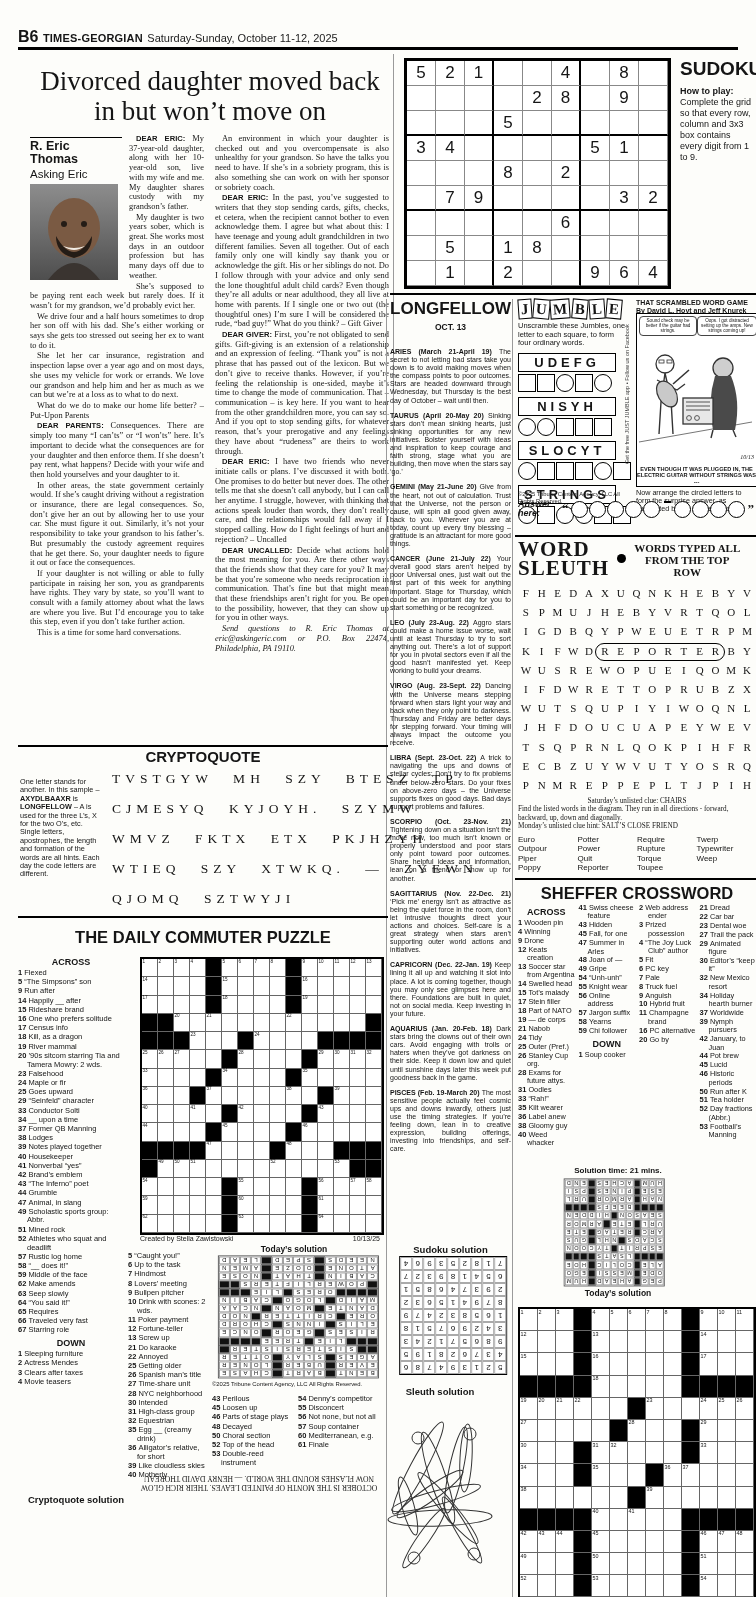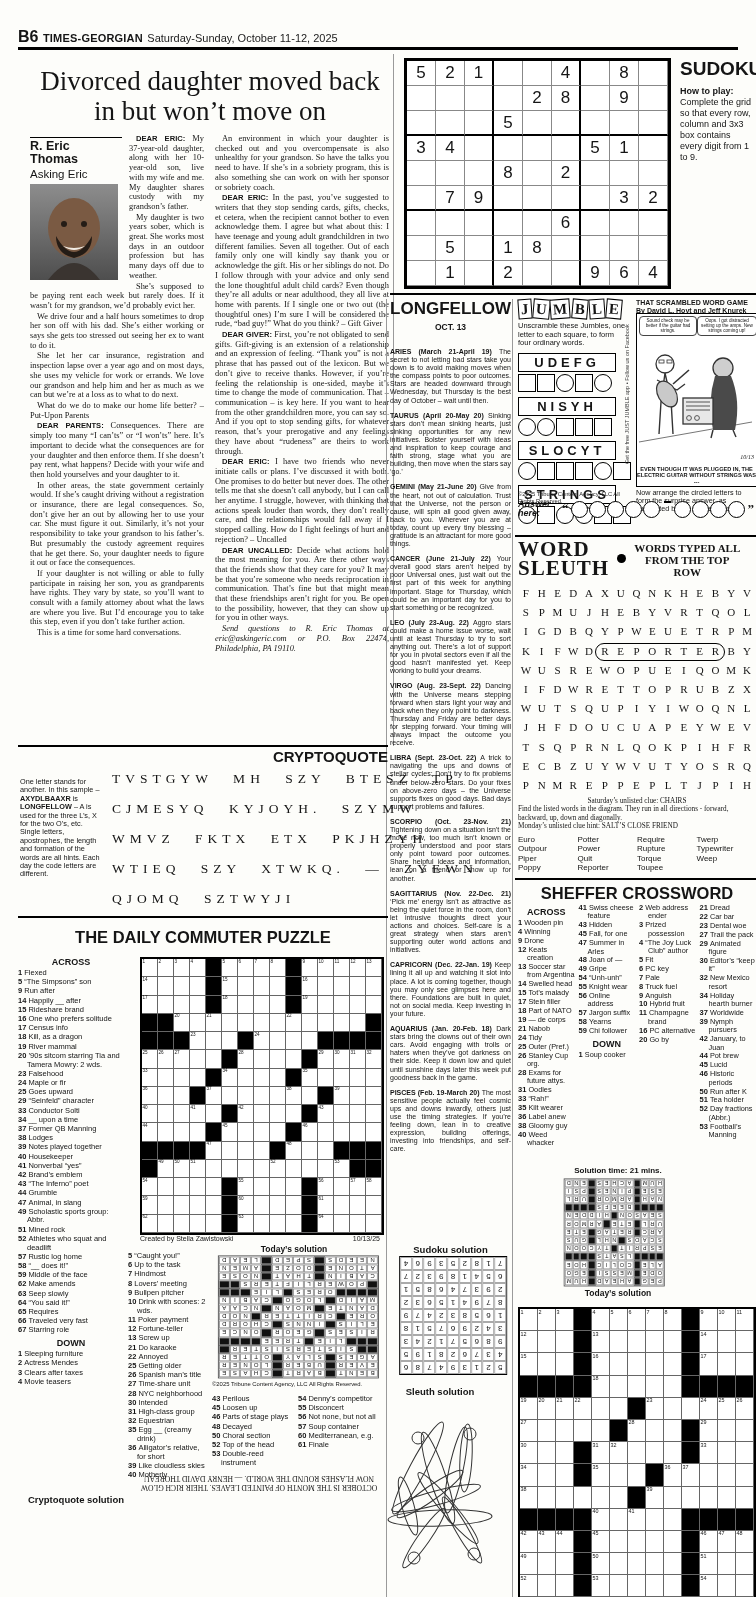--- a/index.html
+++ b/index.html
@@ -75,21 +75,21 @@
   #ws-head .tag{font:bold 11px/12px "Liberation Serif",serif;margin-top:2px;text-align:center;width:110px}
   #ws-grid{margin-top:6px}
   .wsrow{position:relative;display:grid;grid-template-columns:repeat(15,15.8px);height:19.2px}
   .wsl{font:11px/19.2px "Liberation Serif",serif;text-align:center}
   .wspill{position:absolute;border:1.1px solid #000;border-radius:9px;height:16px;top:1px}
   #ws-notes{font:7.2px/8.4px "Liberation Serif",serif;text-align:center;margin-top:2px}
   #ws-words{display:flex;margin-top:4px;font:8px/9.6px "Liberation Sans",sans-serif}
   #ws-words div{flex:1}
   
   #crypto{left:18px;top:748px;width:370px}
-  #crypto .c-title{font:bold 15px "Liberation Sans",sans-serif;text-align:right}
+  #crypto .c-title{font:bold 15px "Liberation Sans",sans-serif;text-align:center}
   #c-hint{position:absolute;left:2px;top:30px;width:82px;font:7.3px/8.4px "Liberation Sans",sans-serif}
   #c-lines{position:absolute;left:94px;top:24px;width:276px}
   .c-line{font:13.5px/14px "Liberation Serif",serif;letter-spacing:5px;word-spacing:12px;margin-bottom:16px;white-space:nowrap}
   
   .xw{display:grid;border:2px solid #000;background:#fff}
   .xcell{border-right:.8px solid #666;border-bottom:.8px solid #666;position:relative;background:#fff}
   .xcell.blk{background:#000}
   .xnum{position:absolute;top:-.5px;left:.5px;font:4.6px "Liberation Sans",sans-serif}
   .clue{font:7.5px/8.7px "Liberation Sans",sans-serif;margin-bottom:.5px;padding-left:9px;text-indent:-9px}
   .clue b{font-size:7.5px}

